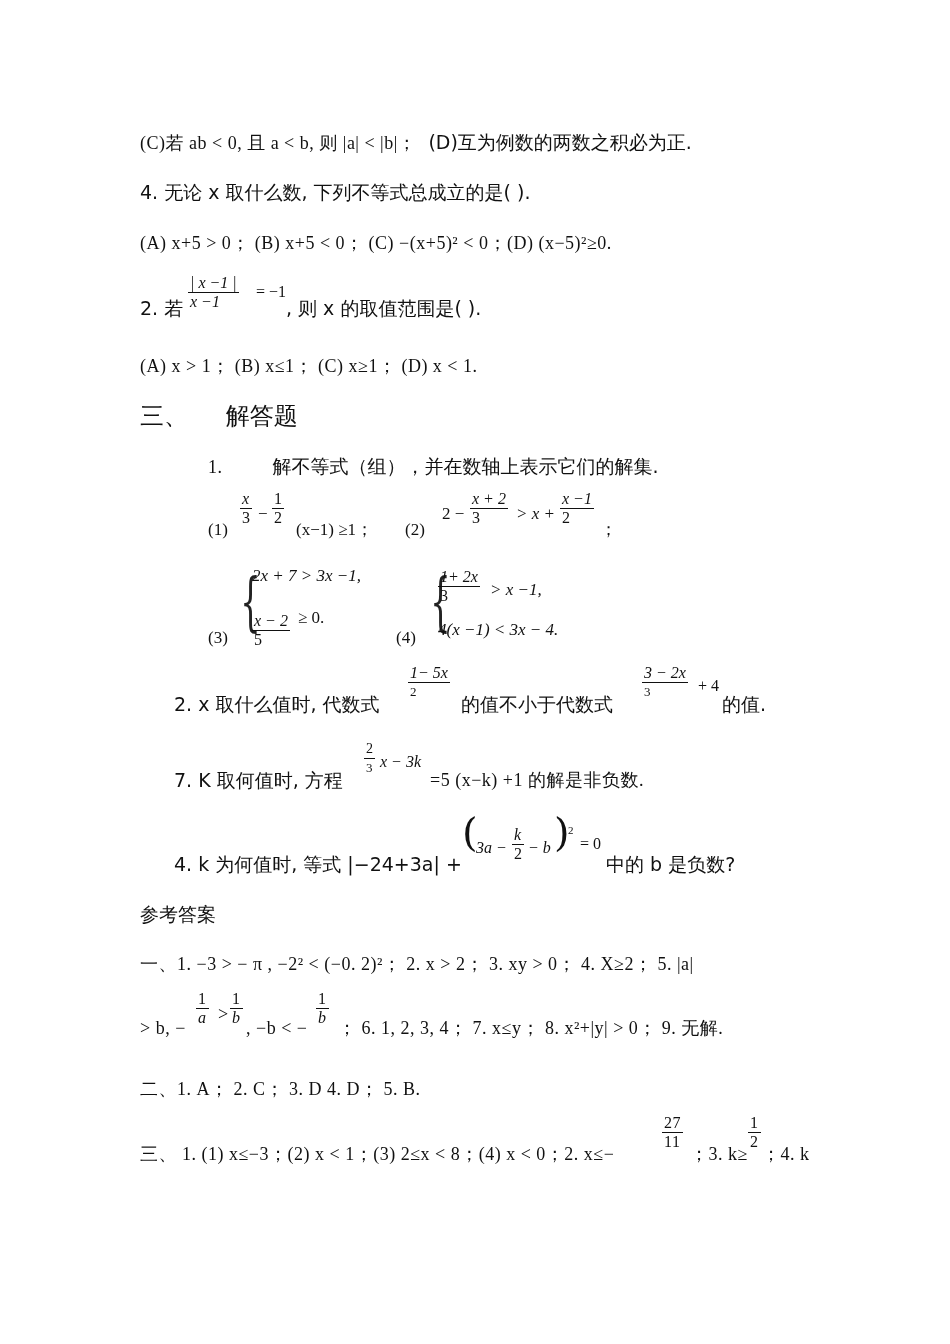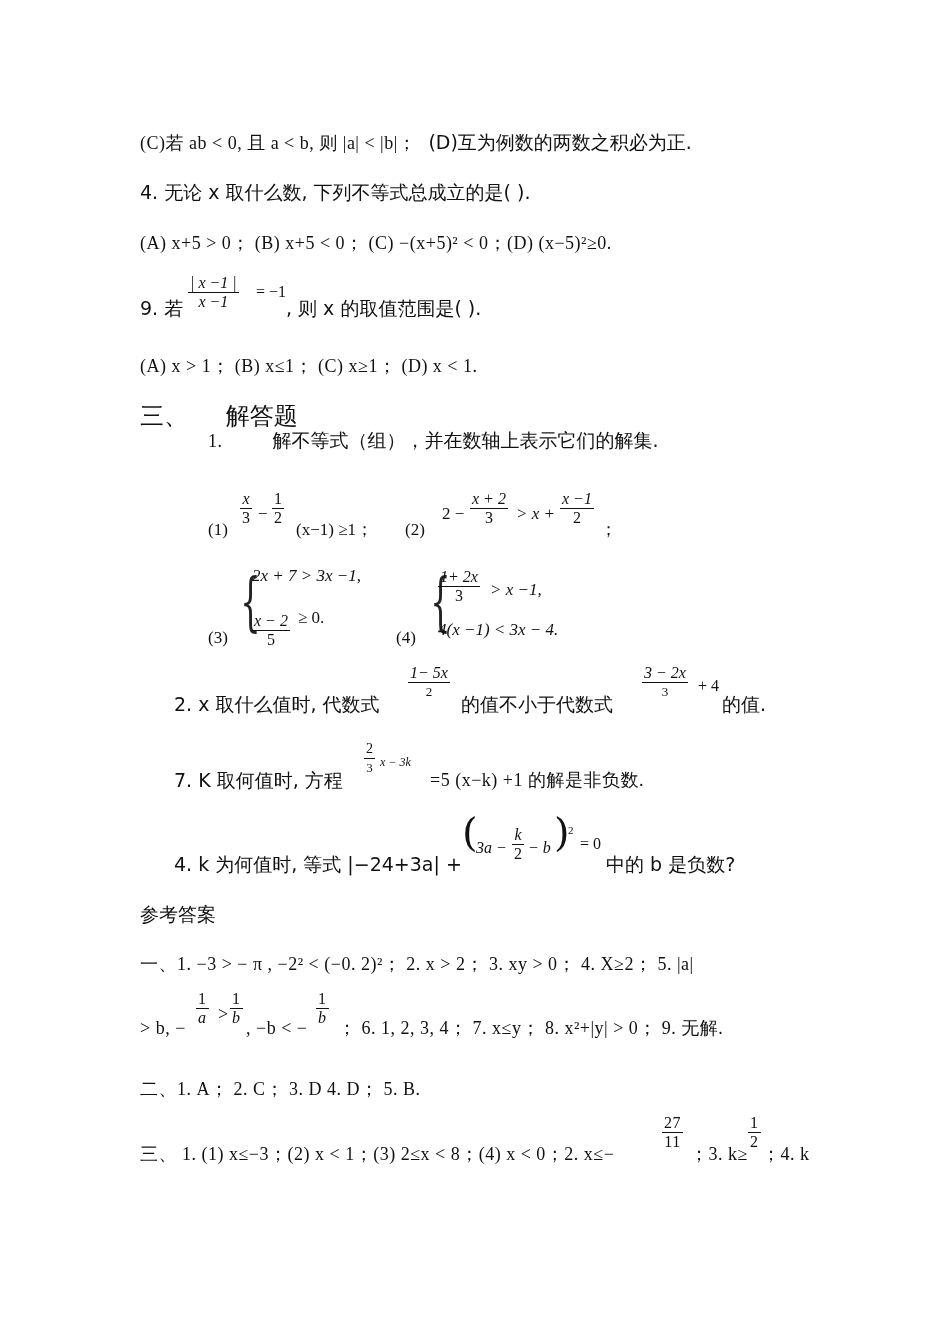--- a/index.html
+++ b/index.html
@@ -2,56 +2,56 @@
 <html><head>
 <meta charset="utf-8">
 <style>
   html, body { margin:0; padding:0; background:#ffffff; }
   body { width:950px; height:1344px; position:relative; overflow:hidden;
          font-family:"DejaVu Sans", "Liberation Sans", sans-serif; color:#111; }
   .line { position:absolute; left:0; white-space:nowrap; font-size:19px; line-height:24px; }
   .serif { font-family:"Liberation Serif", "DejaVu Serif", serif; }
   .mono { font-family:"Liberation Serif", "DejaVu Serif", serif; font-size:18px; letter-spacing:0.5px; }
   .it { font-style:italic; font-family:"Liberation Serif", "DejaVu Serif", serif; }
-  .frac { display:inline-flex; flex-direction:column; align-items:center; vertical-align:middle;
+  .frac { display:inline-flex; flex-direction:column; vertical-align:middle;
           font-family:"Liberation Serif", "DejaVu Serif", serif; font-size:16px; line-height:18px; margin:0 2px; }
   .frac .num { border-bottom:1px solid #111; padding:0 2px; }
   .frac .den { padding:0 2px; }
   .brace { font-family:"DejaVu Serif", serif; font-size:64px; line-height:64px; font-weight:100; transform:scaleX(0.5); display:inline-block; color:#222; }
   .sys { position:absolute; font-family:"Liberation Serif", "DejaVu Serif", serif; font-size:17px; }
   .bigparen { font-family:"DejaVu Serif", serif; font-size:40px; font-weight:100; vertical-align:middle; }
 </style>
 </head>
 <body>
 
 <div class="line" style="top:130px; left:140px;">
   <span class="mono">(C)若 ab &lt; 0, 且 a &lt; b, 则 |a| &lt; |b|；</span>
   <span style="margin-left:6px;margin-top:32px;">(D)互为例数的两数之积必为正.</span>
 </div>
 
 <div class="line" style="top:180px; left:140px;">4. 无论 x 取什么数, 下列不等式总成立的是(   ).</div>
 <div class="line mono" style="top:231px; left:140px;">(A)     x+5 &gt; 0；  (B) x+5 &lt; 0；  (C) −(x+5)² &lt; 0；(D) (x−5)²≥0.</div>
 
 <div class="line" style="top:274px; left:140px; height:50px;">
-  <span style="position:absolute; top:22px; left:0;">9. 若</span>
+  <span style="position:absolute; top:22px; left:0;">2. 若</span>
   <span class="frac" style="position:absolute; top:0px; left:46px;">
     <span class="num it">| x −1 |</span>
     <span class="den it">x −1</span>
   </span>
   <span class="serif" style="position:absolute; top:6px; left:116px; font-size:16px;">= −1</span>
   <span style="position:absolute; top:22px; left:146px;">, 则 x 的取值范围是(   ).</span>
 </div>
 <div class="line mono" style="top:354px; left:140px;">(A) x &gt; 1；  (B) x≤1；  (C) x≥1；  (D) x &lt; 1.</div>
 
 <div class="line" style="top:404px; left:140px; font-size:24px;">
   <span>三、</span>
   <span style="margin-left:30px;">解答题</span>
 </div>
 
-<div class="line" style="top:428px; left:208px;">
+<div class="line" style="top:454px; left:208px;">
   <span class="mono">1.</span>
   <span style="margin-left:44px;">解不等式（组），并在数轴上表示它们的解集.</span>
 </div>
 
 <div class="line serif" style="top:490px; left:208px; height:50px; font-size:17px;">
   <span style="position:absolute; top:28px; left:0;">(1)</span>
   <span class="frac" style="position:absolute; top:0; left:30px;">
     <span class="num it">x</span>
     <span class="den">3</span>
   </span>
@@ -111,21 +111,21 @@
   <span class="serif" style="position:absolute; top:10px; left:524px; font-size:16px;">+ 4</span>
   <span style="position:absolute; top:28px; left:548px;">的值.</span>
 </div>
 
 <div class="line" style="top:740px; left:174px; height:56px;">
   <span style="position:absolute; top:28px; left:0;">7.  K 取何值时, 方程</span>
   <span class="frac" style="position:absolute; top:0; left:188px;">
     <span class="num" style="font-size:14px;">2</span>
     <span class="den" style="font-size:13px;">3</span>
   </span>
-  <span class="it" style="position:absolute; top:10px; left:206px; font-size:12px;">x − 3k</span>
+  <span class="it" style="position:absolute; top:10px; left:206px; font-size:16px;">x − 3k</span>
   <span class="mono" style="position:absolute; top:28px; left:256px;">=5 (x−k) +1 的解是非负数.</span>
 </div>
 
 <div class="line" style="top:818px; left:174px; height:60px;">
   <span style="position:absolute; top:34px; left:0;">4.  k 为何值时, 等式 |−24+3a| +</span>
   <span class="bigparen" style="position:absolute; top:2px; left:288px;">(</span>
   <span class="it" style="position:absolute; top:18px; left:302px; font-size:16px;">3a −</span>
   <span class="frac" style="position:absolute; top:8px; left:336px;">
     <span class="num it">k</span>
     <span class="den">2</span>

